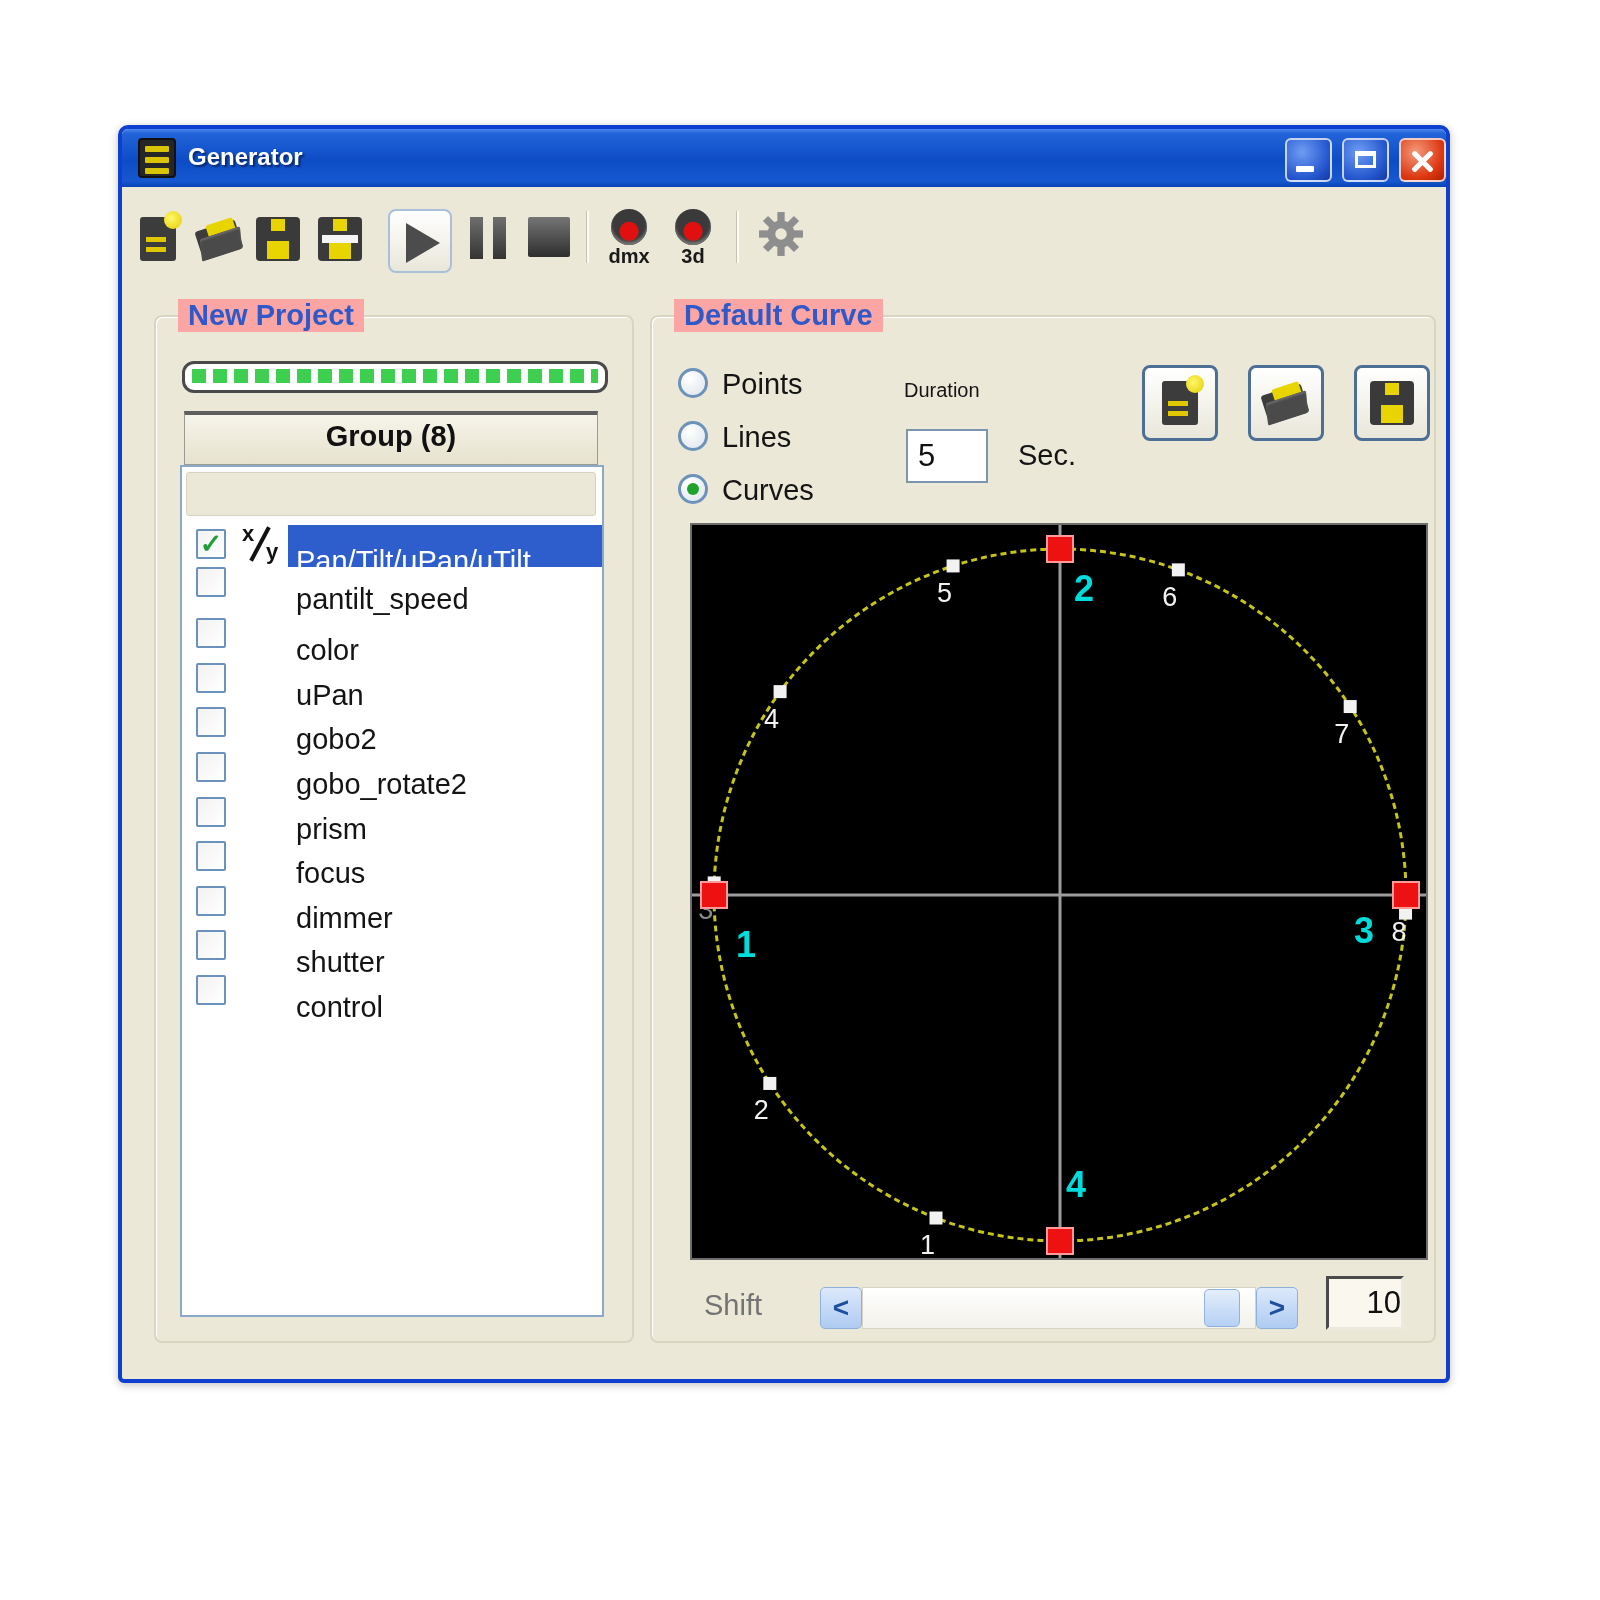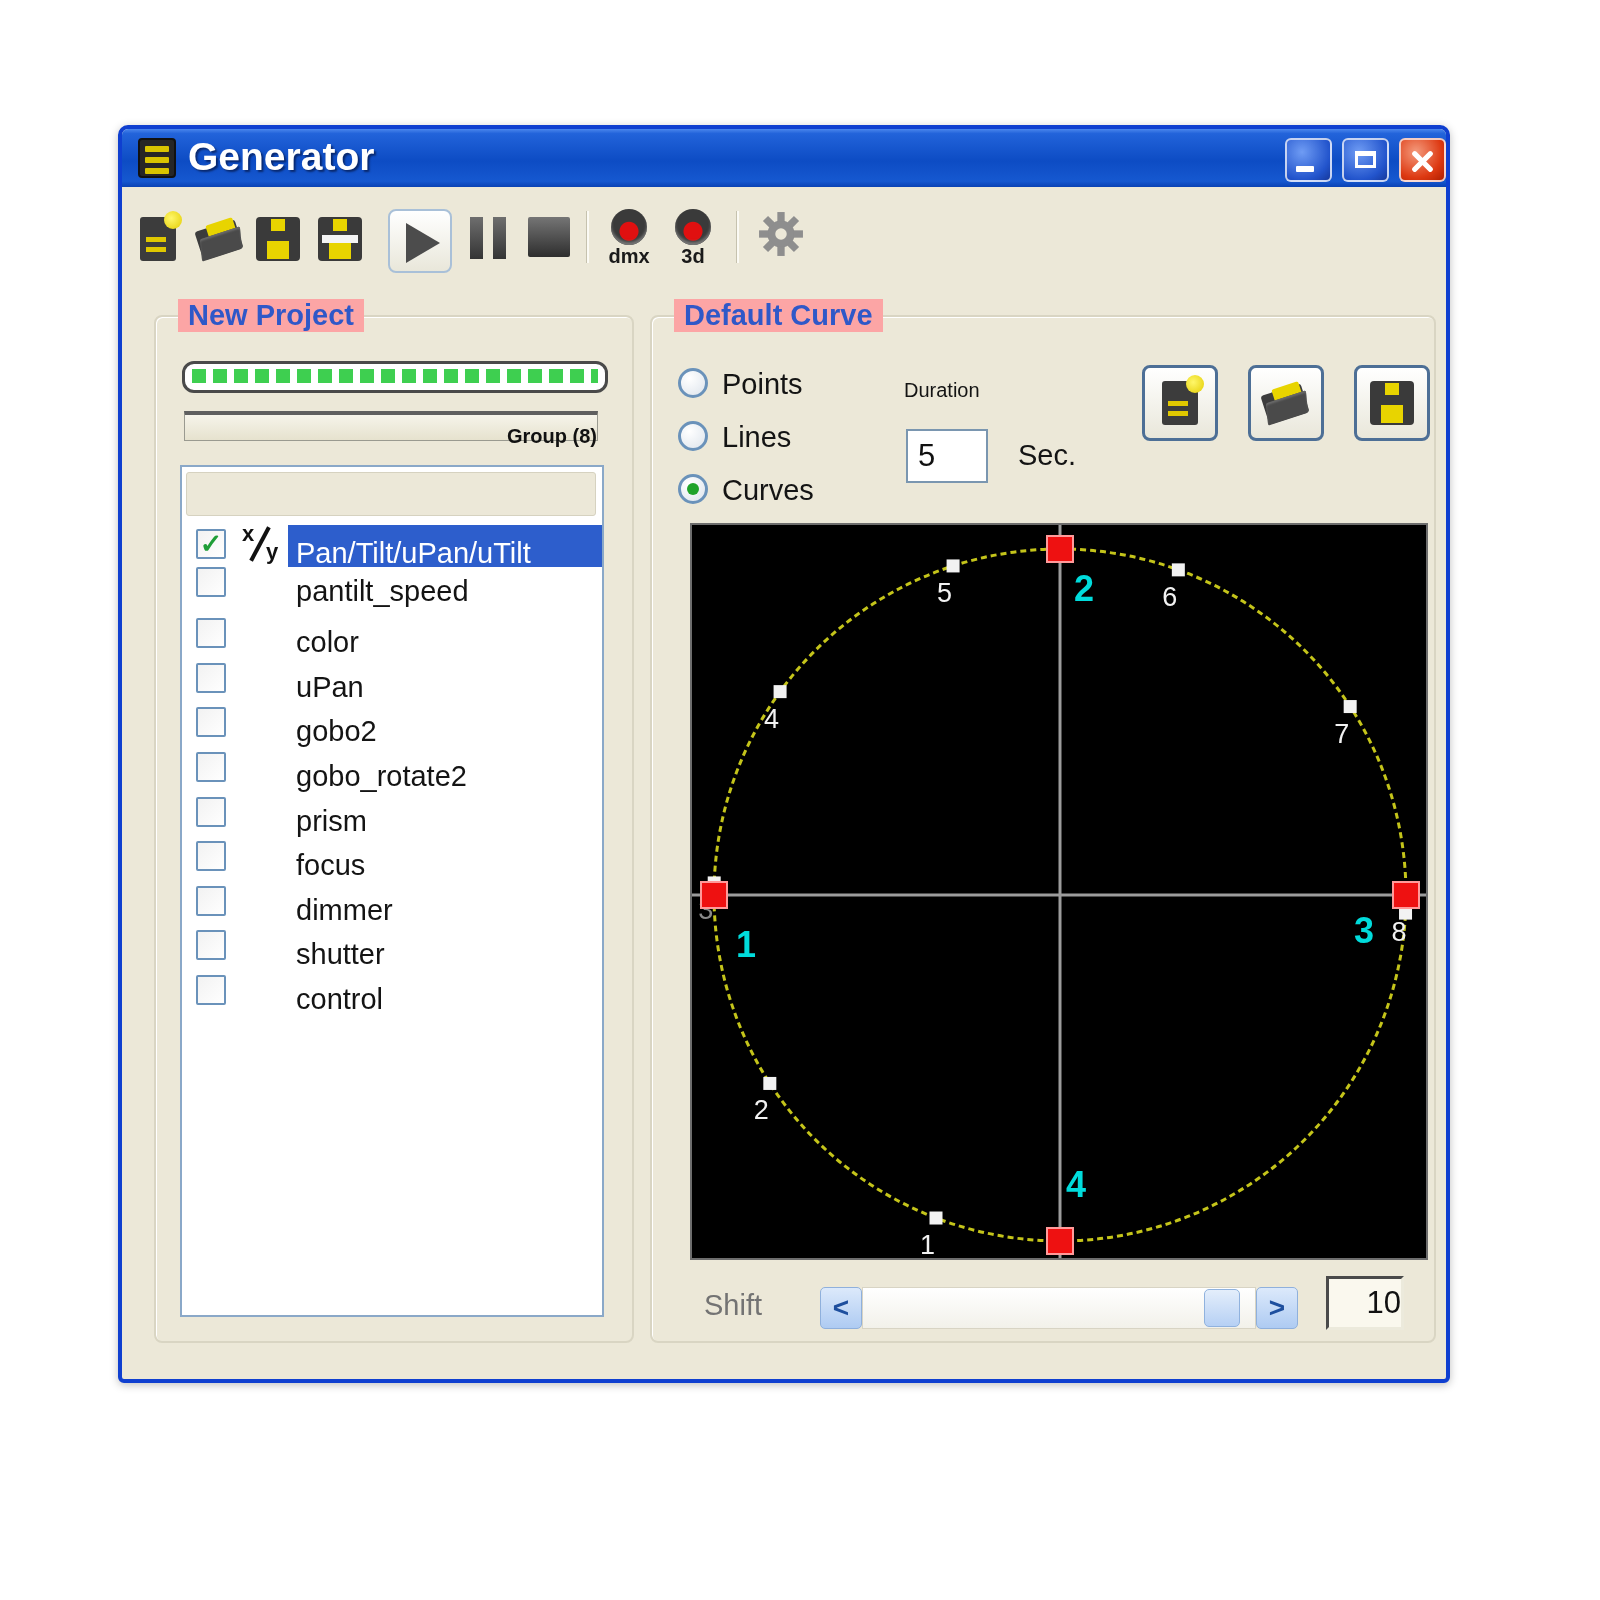--- a/index.html
+++ b/index.html
@@ -8,21 +8,21 @@
   #window{position:absolute;left:118px;top:125px;width:1332px;height:1258px;
     background:#ece8d8;border:4px solid #0f3fd0;border-radius:10px 10px 6px 6px;overflow:hidden;
     box-shadow:0 2px 8px rgba(0,0,0,.25);}
   
   .titlebar{position:absolute;left:0;top:0;width:100%;height:58px;
     background:linear-gradient(180deg,#4a86ec 0%,#2263da 8%,#0d4cc4 55%,#1658d0 90%,#0a42b4 100%);}
   .app-icon{position:absolute;left:16px;top:9px;width:38px;height:40px;background:#262626;border-radius:4px;
     border:2px solid #111;overflow:hidden;}
   .app-icon i{position:absolute;left:5px;right:5px;height:6px;background:#d8c400;border-radius:1px;}
   .title-text{position:absolute;left:66px;top:0;height:72px;line-height:56px;color:#fff;
-    font-size:39px;font-weight:bold;text-shadow:2px 2px 2px rgba(0,0,20,.5);}
+    font-size:24px;font-weight:bold;text-shadow:2px 2px 2px rgba(0,0,20,.5);}
   .winbtn{position:absolute;top:9px;width:47px;height:44px;border-radius:6px;
     border:2px solid rgba(255,255,255,.75);}
   .winbtn.blue{background:radial-gradient(circle at 35% 30%,#6f9cf4,#2254cc 70%,#16389c);}
   #btn-close{background:radial-gradient(circle at 35% 30%,#f49a7c,#dd3912 65%,#b01e00);}
   #btn-min{left:1163px;} #btn-max{left:1220px;} #btn-close{left:1277px;}
   #btn-min b{position:absolute;left:9px;bottom:8px;width:18px;height:6px;background:#fff;border-radius:1px;}
   #btn-max b{position:absolute;left:11px;top:11px;width:21px;height:17px;border:3px solid #fff;border-top-width:5px;background:transparent;}
   #btn-close b,#btn-close b::after{position:absolute;left:8px;top:19px;width:27px;height:5px;background:#fff;border-radius:2px;}
   #btn-close b{transform:rotate(45deg);} #btn-close b::after{content:"";left:0;top:0;transform:rotate(-90deg);}
   
@@ -67,37 +67,37 @@
   
   .groupbox{position:absolute;border:2px solid #d9d5c3;border-radius:8px;
     box-shadow:inset 1px 1px 0 #fff;}
   .group-label{position:absolute;top:-18px;left:22px;padding:0 10px;background:#fca5a5;
     color:#2f58c8;font-size:29px;font-weight:600;}
   
   .progress{position:absolute;left:60px;top:232px;width:426px;height:32px;background:#fff;
     border:3px solid #4a4a4a;border-radius:12px;padding:5px 7px;}
   .progress i{display:block;width:100%;height:14px;
     background:repeating-linear-gradient(90deg,#3ecf50 0 14px,rgba(0,0,0,0) 14px 21px);}
-  .group-header{position:absolute;left:62px;top:282px;width:414px;height:30px;
+  .group-header{position:absolute;left:62px;top:282px;width:414px;height:54px;
     background:linear-gradient(180deg,#f6f4ea,#e6e2ce);border:1px solid #9a9a90;border-top:4px solid #5f5f5f;
-    text-align:right;font-size:20px;font-weight:600;color:#111;line-height:42px;}
+    text-align:center;font-size:29px;font-weight:600;color:#111;line-height:42px;}
   .listbox{position:absolute;left:58px;top:336px;width:424px;height:852px;background:#fff;
     border:2px solid #8aa8c8;}
   .list-headstrip{position:absolute;left:4px;top:5px;width:410px;height:44px;background:#ece8d8;
     border:1px solid #d6d2c0;border-radius:3px;}
   .list-row{position:absolute;left:0;width:420px;height:42px;}
   .checkbox{position:absolute;left:14px;top:4px;width:30px;height:30px;background:linear-gradient(135deg,#f2f2f2,#ffffff);
     border:2px solid #6a92ba;border-radius:2px;text-align:center;}
   .checkbox span{display:block;color:#1f9e38;font-size:27px;font-weight:bold;line-height:26px;}
   .xy-icon{position:absolute;left:58px;top:-2px;width:44px;height:44px;color:#111;}
   .xy-icon .x{position:absolute;left:2px;top:-2px;font-size:22px;font-weight:bold;}
   .xy-icon .slash{position:absolute;left:18px;top:2px;width:4px;height:38px;background:#111;transform:rotate(28deg);}
   .xy-icon .y{position:absolute;left:26px;top:16px;font-size:22px;font-weight:bold;}
   .row-label{position:absolute;left:106px;top:0;height:42px;line-height:40px;font-size:29px;color:#141414;
-    padding:8px 8px;white-space:nowrap;}
+    padding:16px 8px;white-space:nowrap;}
   .list-row.selected .row-label{background:#2d5ecc;color:#fff;width:314px;}
   
   .radio-row{position:absolute;height:36px;}
   .radio{position:absolute;left:0;top:2px;width:30px;height:30px;border-radius:50%;
     border:3px solid #6a92ba;background:radial-gradient(circle at 35% 30%,#fff,#dde4ec);}
   .radio.sel::after{content:"";position:absolute;left:6px;top:6px;width:12px;height:12px;border-radius:50%;background:#1fa32a;}
   .radio-label{position:absolute;left:44px;top:0;font-size:29px;color:#141414;line-height:36px;}
   .duration-label{position:absolute;left:782px;top:250px;font-size:20px;color:#141414;}
   .duration-input{position:absolute;left:784px;top:300px;width:82px;height:54px;background:#fff;
     border:2px solid #7a96b0;font-size:31px;font-family:"Liberation Sans",sans-serif;padding:2px 10px;color:#111;}

